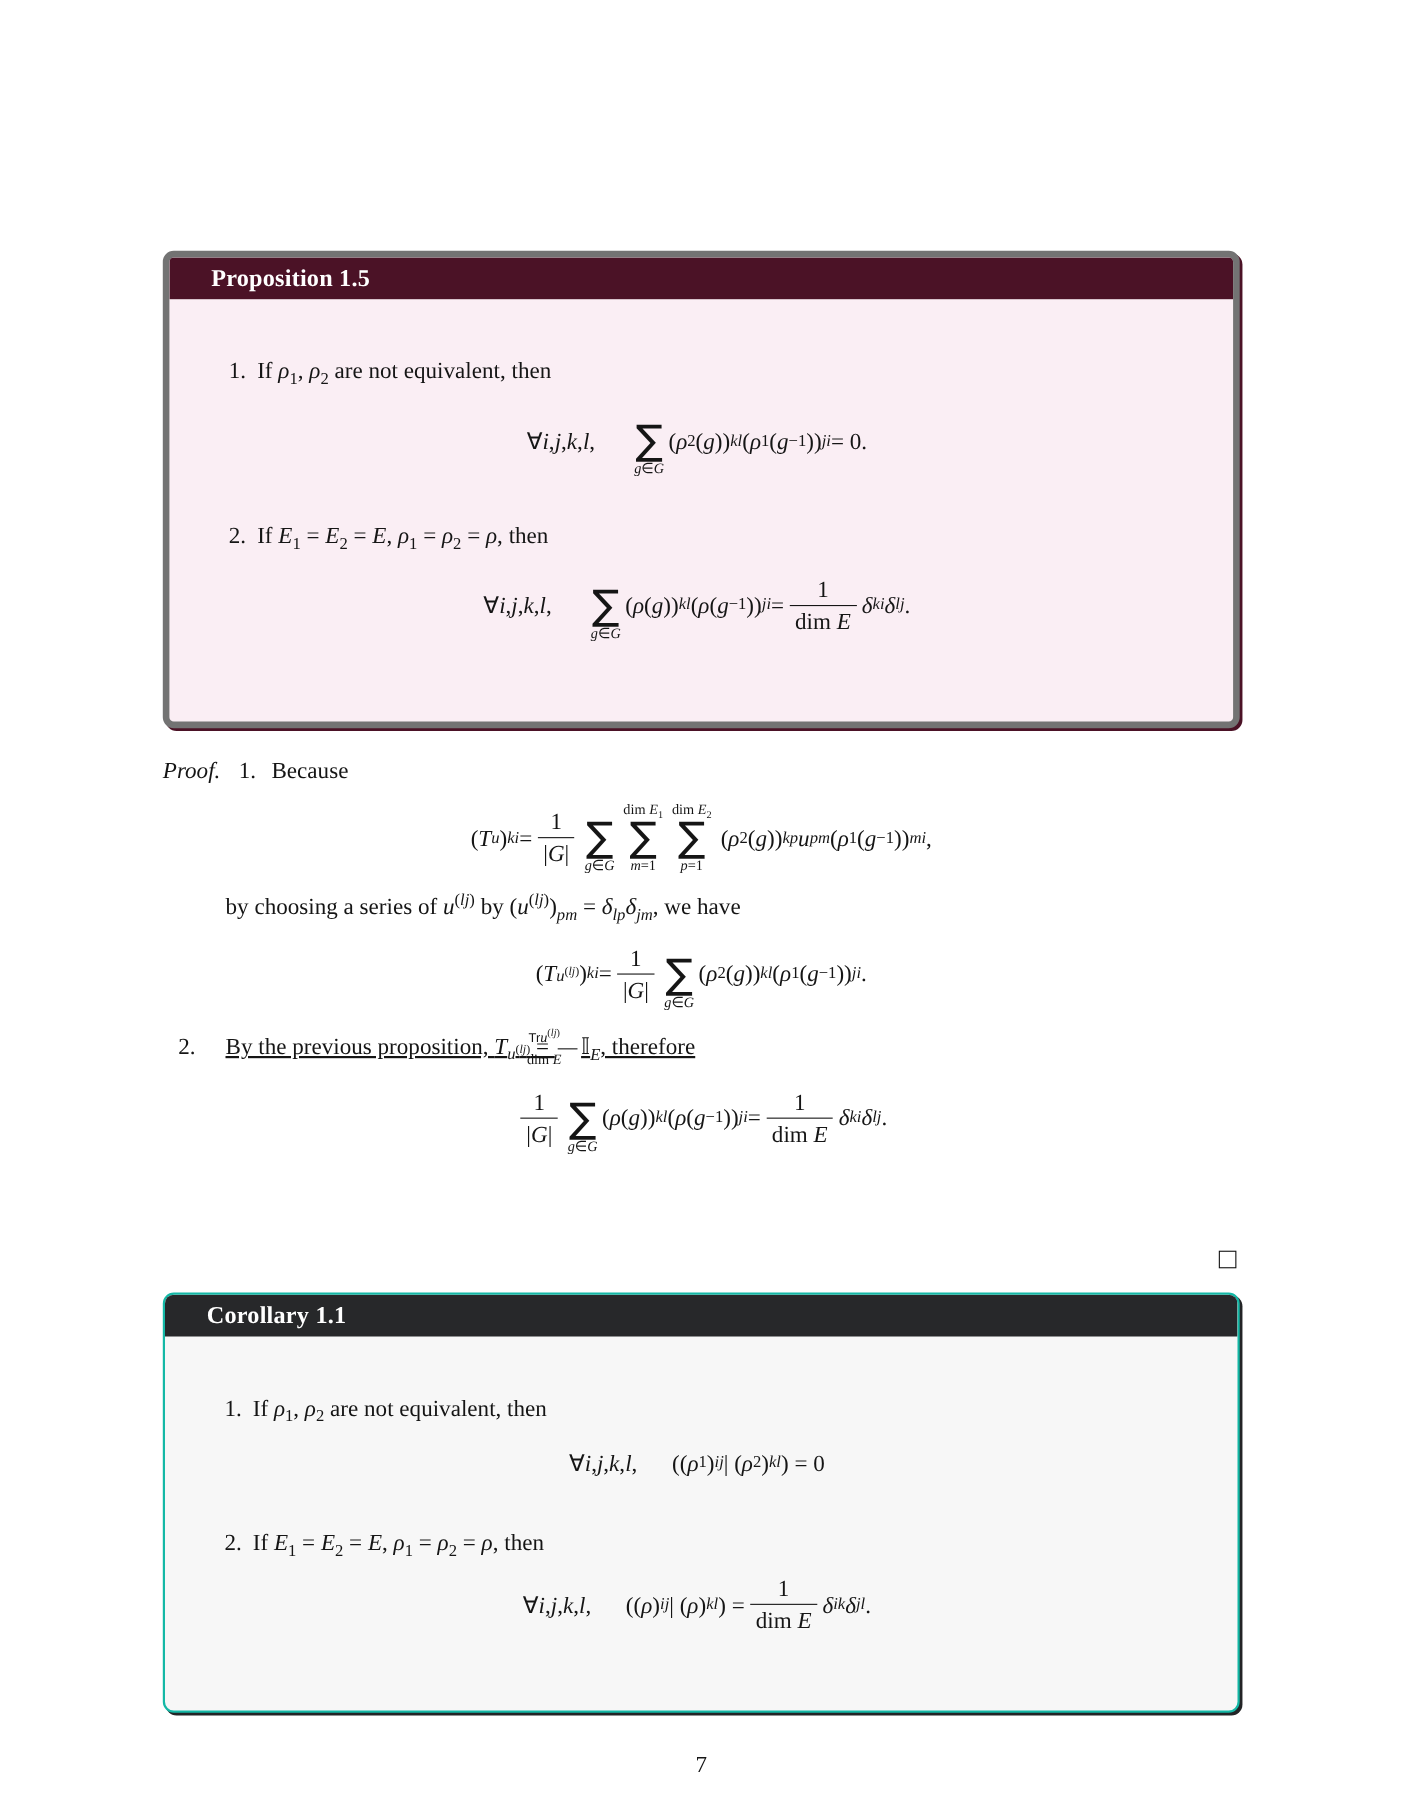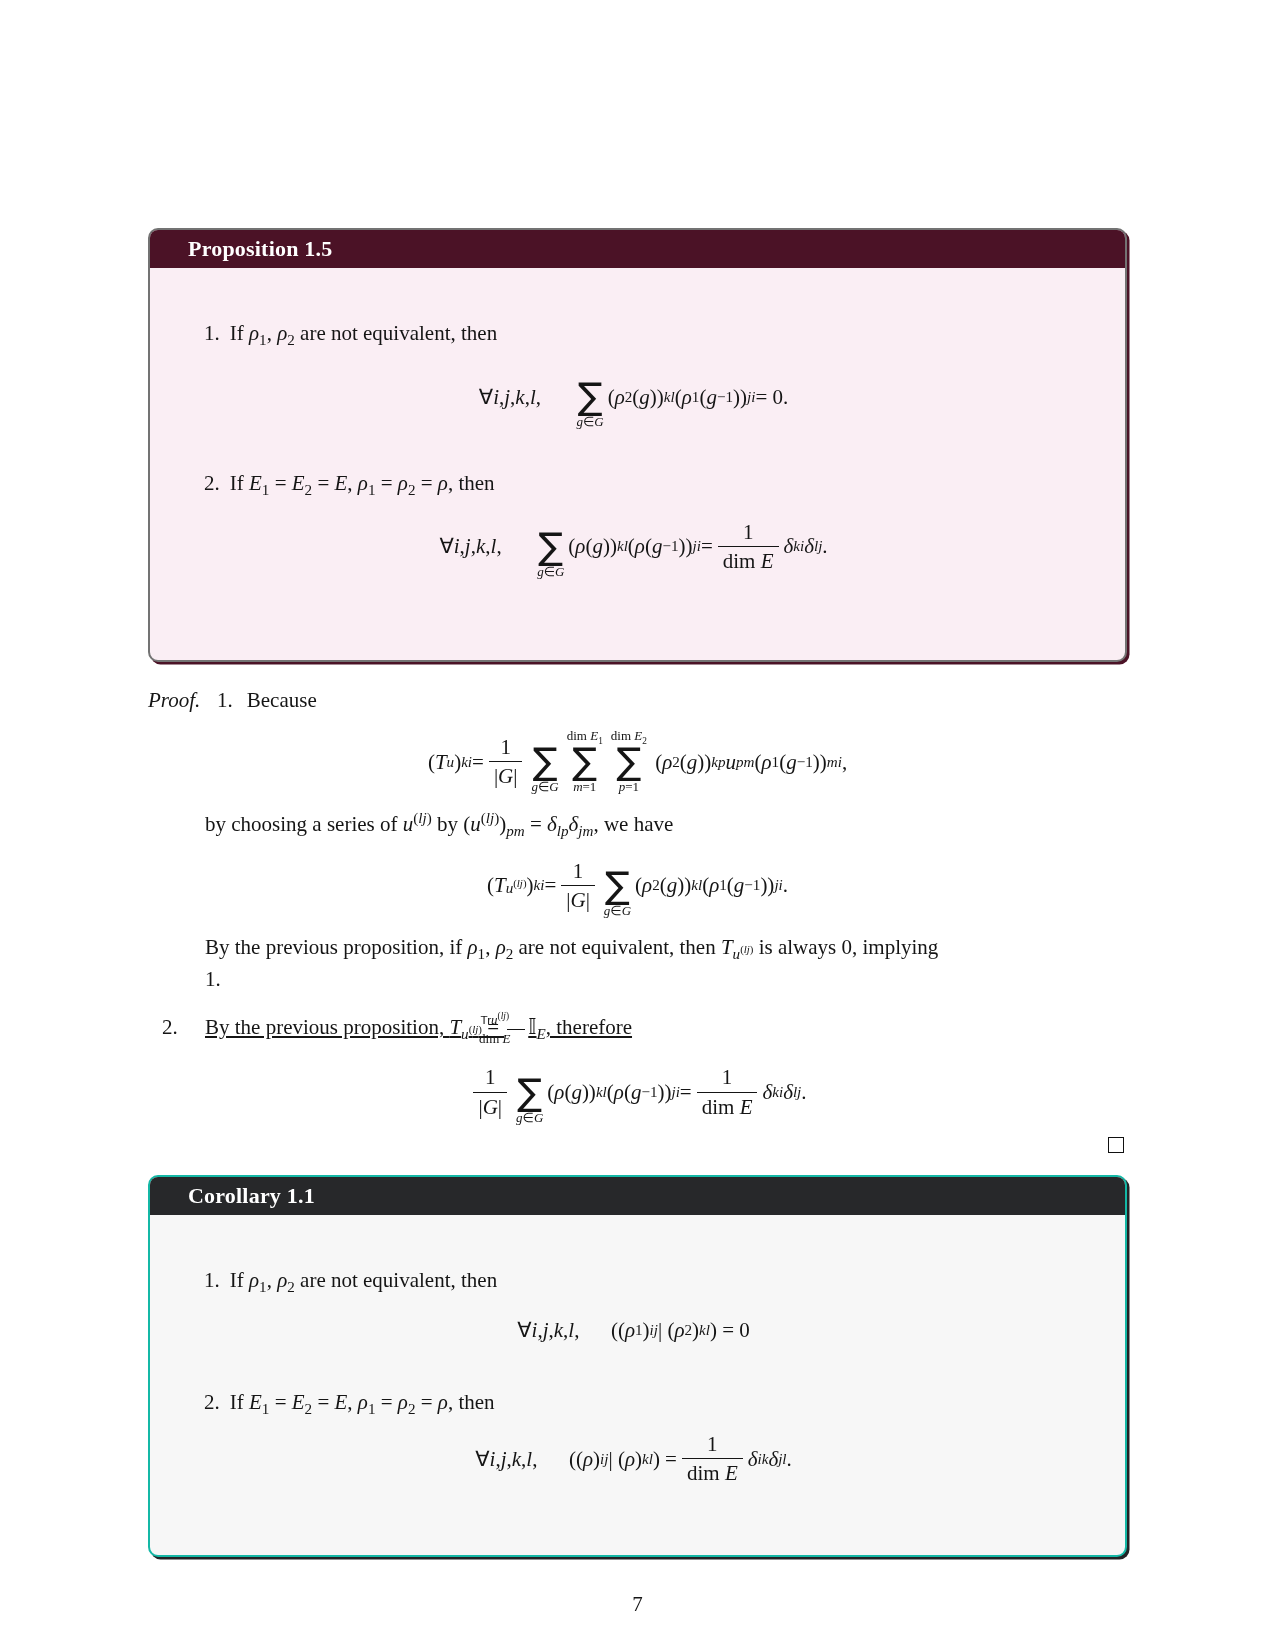--- a/index.html
+++ b/index.html
@@ -11,21 +11,21 @@
   }
   .page{position:absolute;inset:0;background:#ffffff;overflow:hidden;}
 
   
   .tbox{
     position:absolute;left:148px;width:979px;box-sizing:border-box;
     border-radius:10px;overflow:hidden;
   }
   .tbox.prop{
     top:228px;height:434px;background:#faeef4;
-    border:2px solid #737373;box-shadow:2.5px 2.5px 0 #4b1226;
+    border:6px solid #737373;box-shadow:2.5px 2.5px 0 #4b1226;
   }
   .tbox.coro{
     top:1175px;height:382px;background:#f7f7f7;
     border:2px solid #14b8a6;box-shadow:2.5px 2.5px 0 #232426;
   }
   .tbox-header{
     height:38px;display:flex;align-items:center;
     padding-left:38px;color:#ffffff;font-weight:bold;font-size:22px;
     letter-spacing:0.2px;
   }
@@ -126,21 +126,20 @@
         </span> (<i>ρ</i><sub>2</sub>(<i>g</i>))<sub><i>kp</i></sub><i>u</i><sub><i>pm</i></sub>(<i>ρ</i><sub>1</sub>(<i>g</i><sup>−1</sup>))<sub><i>mi</i></sub>,</div>
     <p class="indented">by choosing a series of <i>u</i><sup>(<i>lj</i>)</sup> by (<i>u</i><sup>(<i>lj</i>)</sup>)<sub><i>pm</i></sub> = <i>δ</i><sub><i>lp</i></sub><i>δ</i><sub><i>jm</i></sub>, we have</p>
     <div class="dformula">(<i>T</i><sub><i>u</i><sup>(<i>lj</i>)</sup></sub>)<sub><i>ki</i></sub> = <span class="frac">
           <span class="num">1</span>
           <span class="den">|<i>G</i>|</span>
         </span><span class="bsum">
           <span class="slim">&nbsp;</span>
           <span class="sg">∑</span>
           <span class="slim"><i>g</i>∈<i>G</i></span>
         </span>(<i>ρ</i><sub>2</sub>(<i>g</i>))<sub><i>kl</i></sub>(<i>ρ</i><sub>1</sub>(<i>g</i><sup>−1</sup>))<sub><i>ji</i></sub>.</div>
-    <p class="indented">By the previous proposition, if <i>ρ</i><sub>1</sub>, <i>ρ</i><sub>2</sub> are not equivalent, then <i>T</i><sub><i>u</i><sup>(<i>lj</i>)</sup></sub> is always 0, implying<br>1.</p>
     <p class="proof-item2">
       <span class="enum-label2">2.</span><span>By the previous proposition, <i>T</i><sub><i>u</i><sup>(<i>lj</i>)</sup></sub> = <span class="frac sfrac"><span class="num"><span class="up">Tr</span><i>u</i><sup>(<i>lj</i>)</sup></span><span class="den">dim <i>E</i></span></span><span class="bb">𝕀</span><sub><i>E</i></sub>, therefore</span>
     </p>
     <div class="dformula"><span class="frac">
           <span class="num">1</span>
           <span class="den">|<i>G</i>|</span>
         </span><span class="bsum">
           <span class="slim">&nbsp;</span>
           <span class="sg">∑</span>
           <span class="slim"><i>g</i>∈<i>G</i></span>

